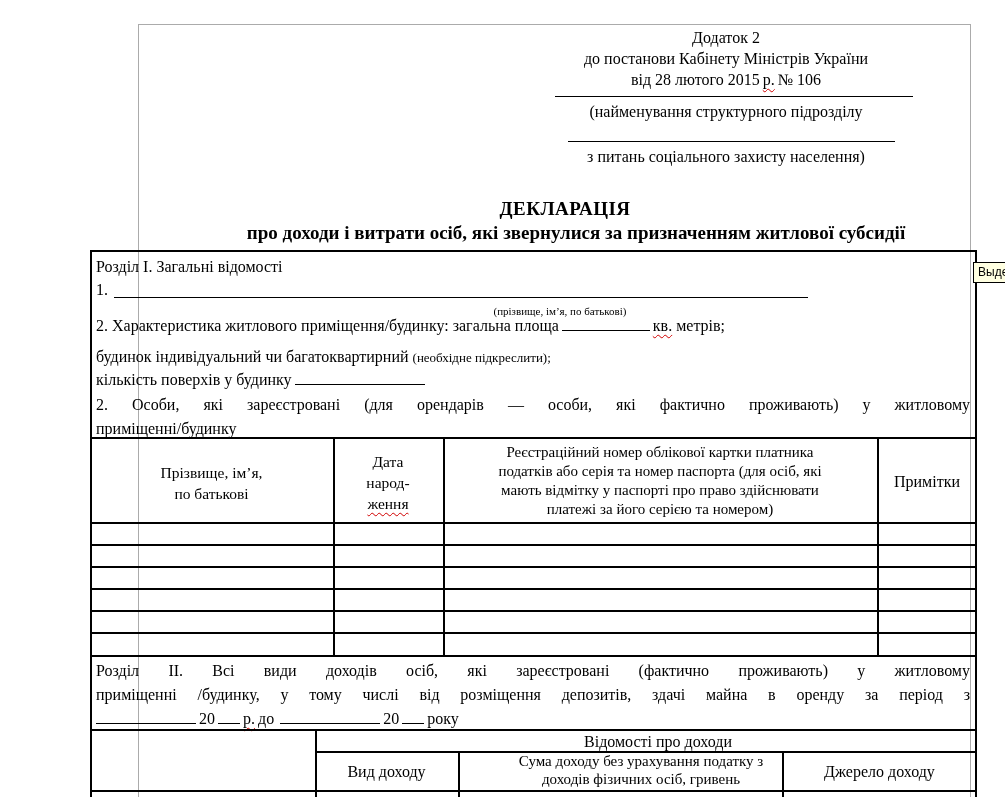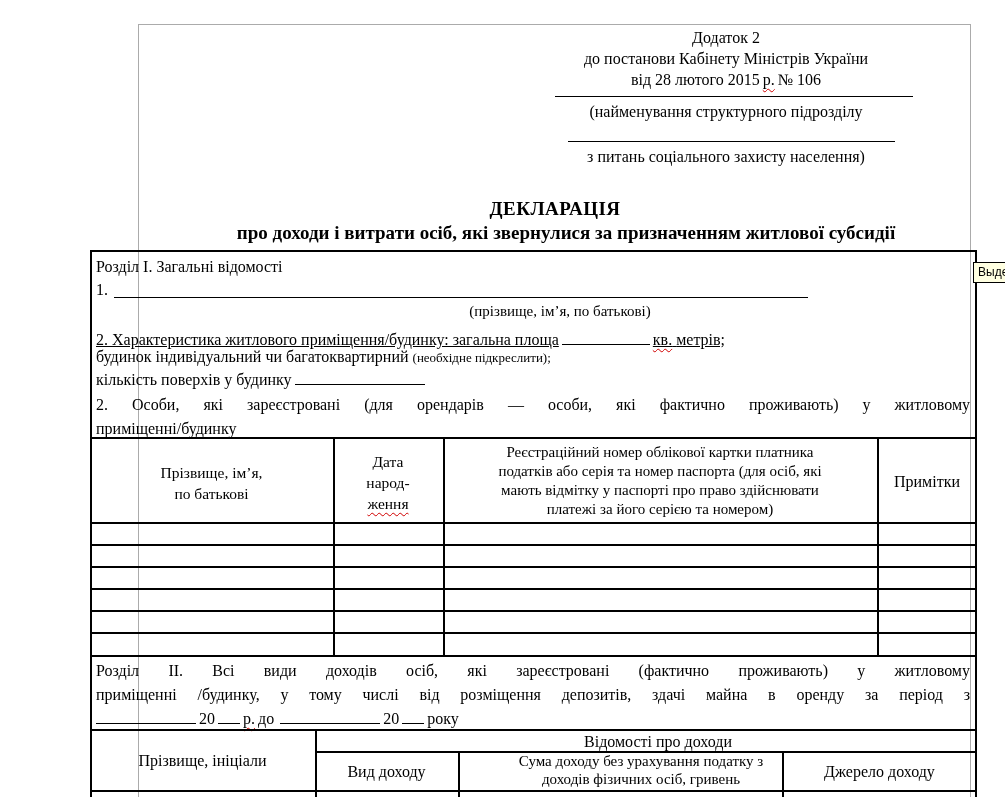--- a/index.html
+++ b/index.html
@@ -13,21 +13,21 @@
   
   .ul{position:absolute;height:1px;background:#000;}
   
   .t{position:absolute;font-size:16px;line-height:21px;white-space:nowrap;}
   .c{text-align:center;}
   .just{white-space:normal;text-align:justify;text-align-last:justify;}
   .sp{text-decoration:underline;text-decoration-style:wavy;text-decoration-color:#d00000;
       text-decoration-thickness:1px;text-underline-offset:3px;}
   .blank{display:inline-block;height:15px;border-bottom:1px solid #000;vertical-align:baseline;margin:0 3px;}
   .small{font-size:13px;}
-  .b{font-weight:bold;}
+  .b{font-weight:bold;padding-left:10px;}
   #tooltip{position:absolute;left:973px;top:262px;width:70px;height:15px;padding:2px 4px;
            background:#ffffe1;border:1px solid #000;font-family:"Liberation Sans","DejaVu Sans",sans-serif;
            font-size:12px;line-height:15px;white-space:nowrap;overflow:hidden;z-index:9;}
   .m3{margin:0 3px;}
 </style>
 </head>
 <body>
 
 <div id="screen">
 
@@ -45,23 +45,23 @@
   <div class="t c" style="left:536px;top:101px;width:380px;">(найменування структурного підрозділу</div>
   <i class="ul" style="left:568px;top:141px;width:327px;"></i>
   <div class="t c" style="left:536px;top:146px;width:380px;">з питань соціального захисту населення)</div>
 
   <div class="t c b" style="left:138px;top:197px;width:834px;font-size:19px;line-height:24px;letter-spacing:0.5px;">ДЕКЛАРАЦІЯ</div>
   <div class="t c b" style="left:138px;top:221px;width:834px;font-size:19px;line-height:23px;margin-left:11px;">про доходи і витрати осіб, які звернулися за призначенням житлової субсидії</div>
 
   <div class="t" style="left:96px;top:256px;">Розділ I. Загальні відомості</div>
   <div class="t" style="left:96px;top:279px;">1.</div>
   <i class="ul" style="left:114px;top:297px;width:694px;"></i>
-  <div class="t c" style="left:360px;top:301px;width:400px;font-size:15px;">(прізвище, ім’я, по батькові)</div>
+  <div class="t c" style="left:360px;top:301px;width:400px;font-size:11px;">(прізвище, ім’я, по батькові)</div>
 
-  <div class="t" style="left:96px;top:329px;text-decoration:underline;"><span>2. Характеристика житлового приміщення/будинку: загальна площа</span><span class="blank" style="width:88px;"></span><span class="sp">кв.</span> <span>метрів;</span></div>
+  <div class="t" style="left:96px;top:315px;"><span>2. Характеристика житлового приміщення/будинку: загальна площа</span><span class="blank" style="width:88px;"></span><span class="sp">кв.</span> <span>метрів;</span></div>
 
   <div class="t" style="left:96px;top:346px;"><span>будинок індивідуальний чи багатоквартирний</span> <span class="small">(необхідне підкреслити);</span></div>
 
   <div class="t" style="left:96px;top:369px;"><span>кількість поверхів у будинку</span><span class="blank" style="width:130px;"></span></div>
 
   <div class="t just" style="left:96px;top:394px;width:874px;">2. Особи, які зареєстровані (для орендарів — особи, які фактично проживають) у житловому</div>
   <div class="t" style="left:96px;top:418px;text-align:center;">приміщенні/будинку</div>
 
   <div class="t c" style="left:335px;top:451px;width:106px;font-size:15.5px;">
     <div>Дата</div>
@@ -79,21 +79,20 @@
     <div>платежі за його серією та номером)</div>
   </div>
   <div class="t c" style="left:879px;top:471px;width:96px;">Примітки</div>
 
   <div style="position:absolute;left:90px;top:522px;width:887px;height:133px;"></div>
 
   <div class="t just" style="left:96px;top:660px;width:874px;">Розділ II. Всі види доходів осіб, які зареєстровані (фактично проживають) у житловому</div>
   <div class="t just" style="left:96px;top:684px;width:874px;">приміщенні /будинку, у тому числі від розміщення депозитів, здачі майна в оренду за період з</div>
   <div class="t" style="left:96px;top:708px;"><span class="blank" style="width:100px;margin-left:0;"></span><span>20</span><span class="blank" style="width:22px;"></span><span class="sp">р.</span><span class="m3">до</span><span class="blank" style="width:100px;"></span><span>20</span><span class="blank" style="width:22px;"></span><span>року</span></div>
 
-  <div class="t c" style="left:92px;top:750px;width:221px;">Прізвище, ініціали</div>
   <div class="t c" style="left:329px;top:731px;width:658px;border-radius:10px;">Відомості про доходи</div>
   <div class="t c" style="left:317px;top:761px;width:139px;">Вид доходу</div>
   <div class="t c" style="left:460px;top:752px;width:320px;font-size:15px;line-height:18px;padding-left:21px;">
     <div>Сума доходу без урахування податку з</div>
     <div>доходів фізичних осіб, гривень</div>
   </div>
   <div class="t c" style="left:784px;top:761px;width:191px;">Джерело доходу</div>
 
   <i class="hl" style="left:90px;top:250px;width:887px;"></i>
   <i class="hl" style="left:90px;top:437px;width:887px;"></i>

